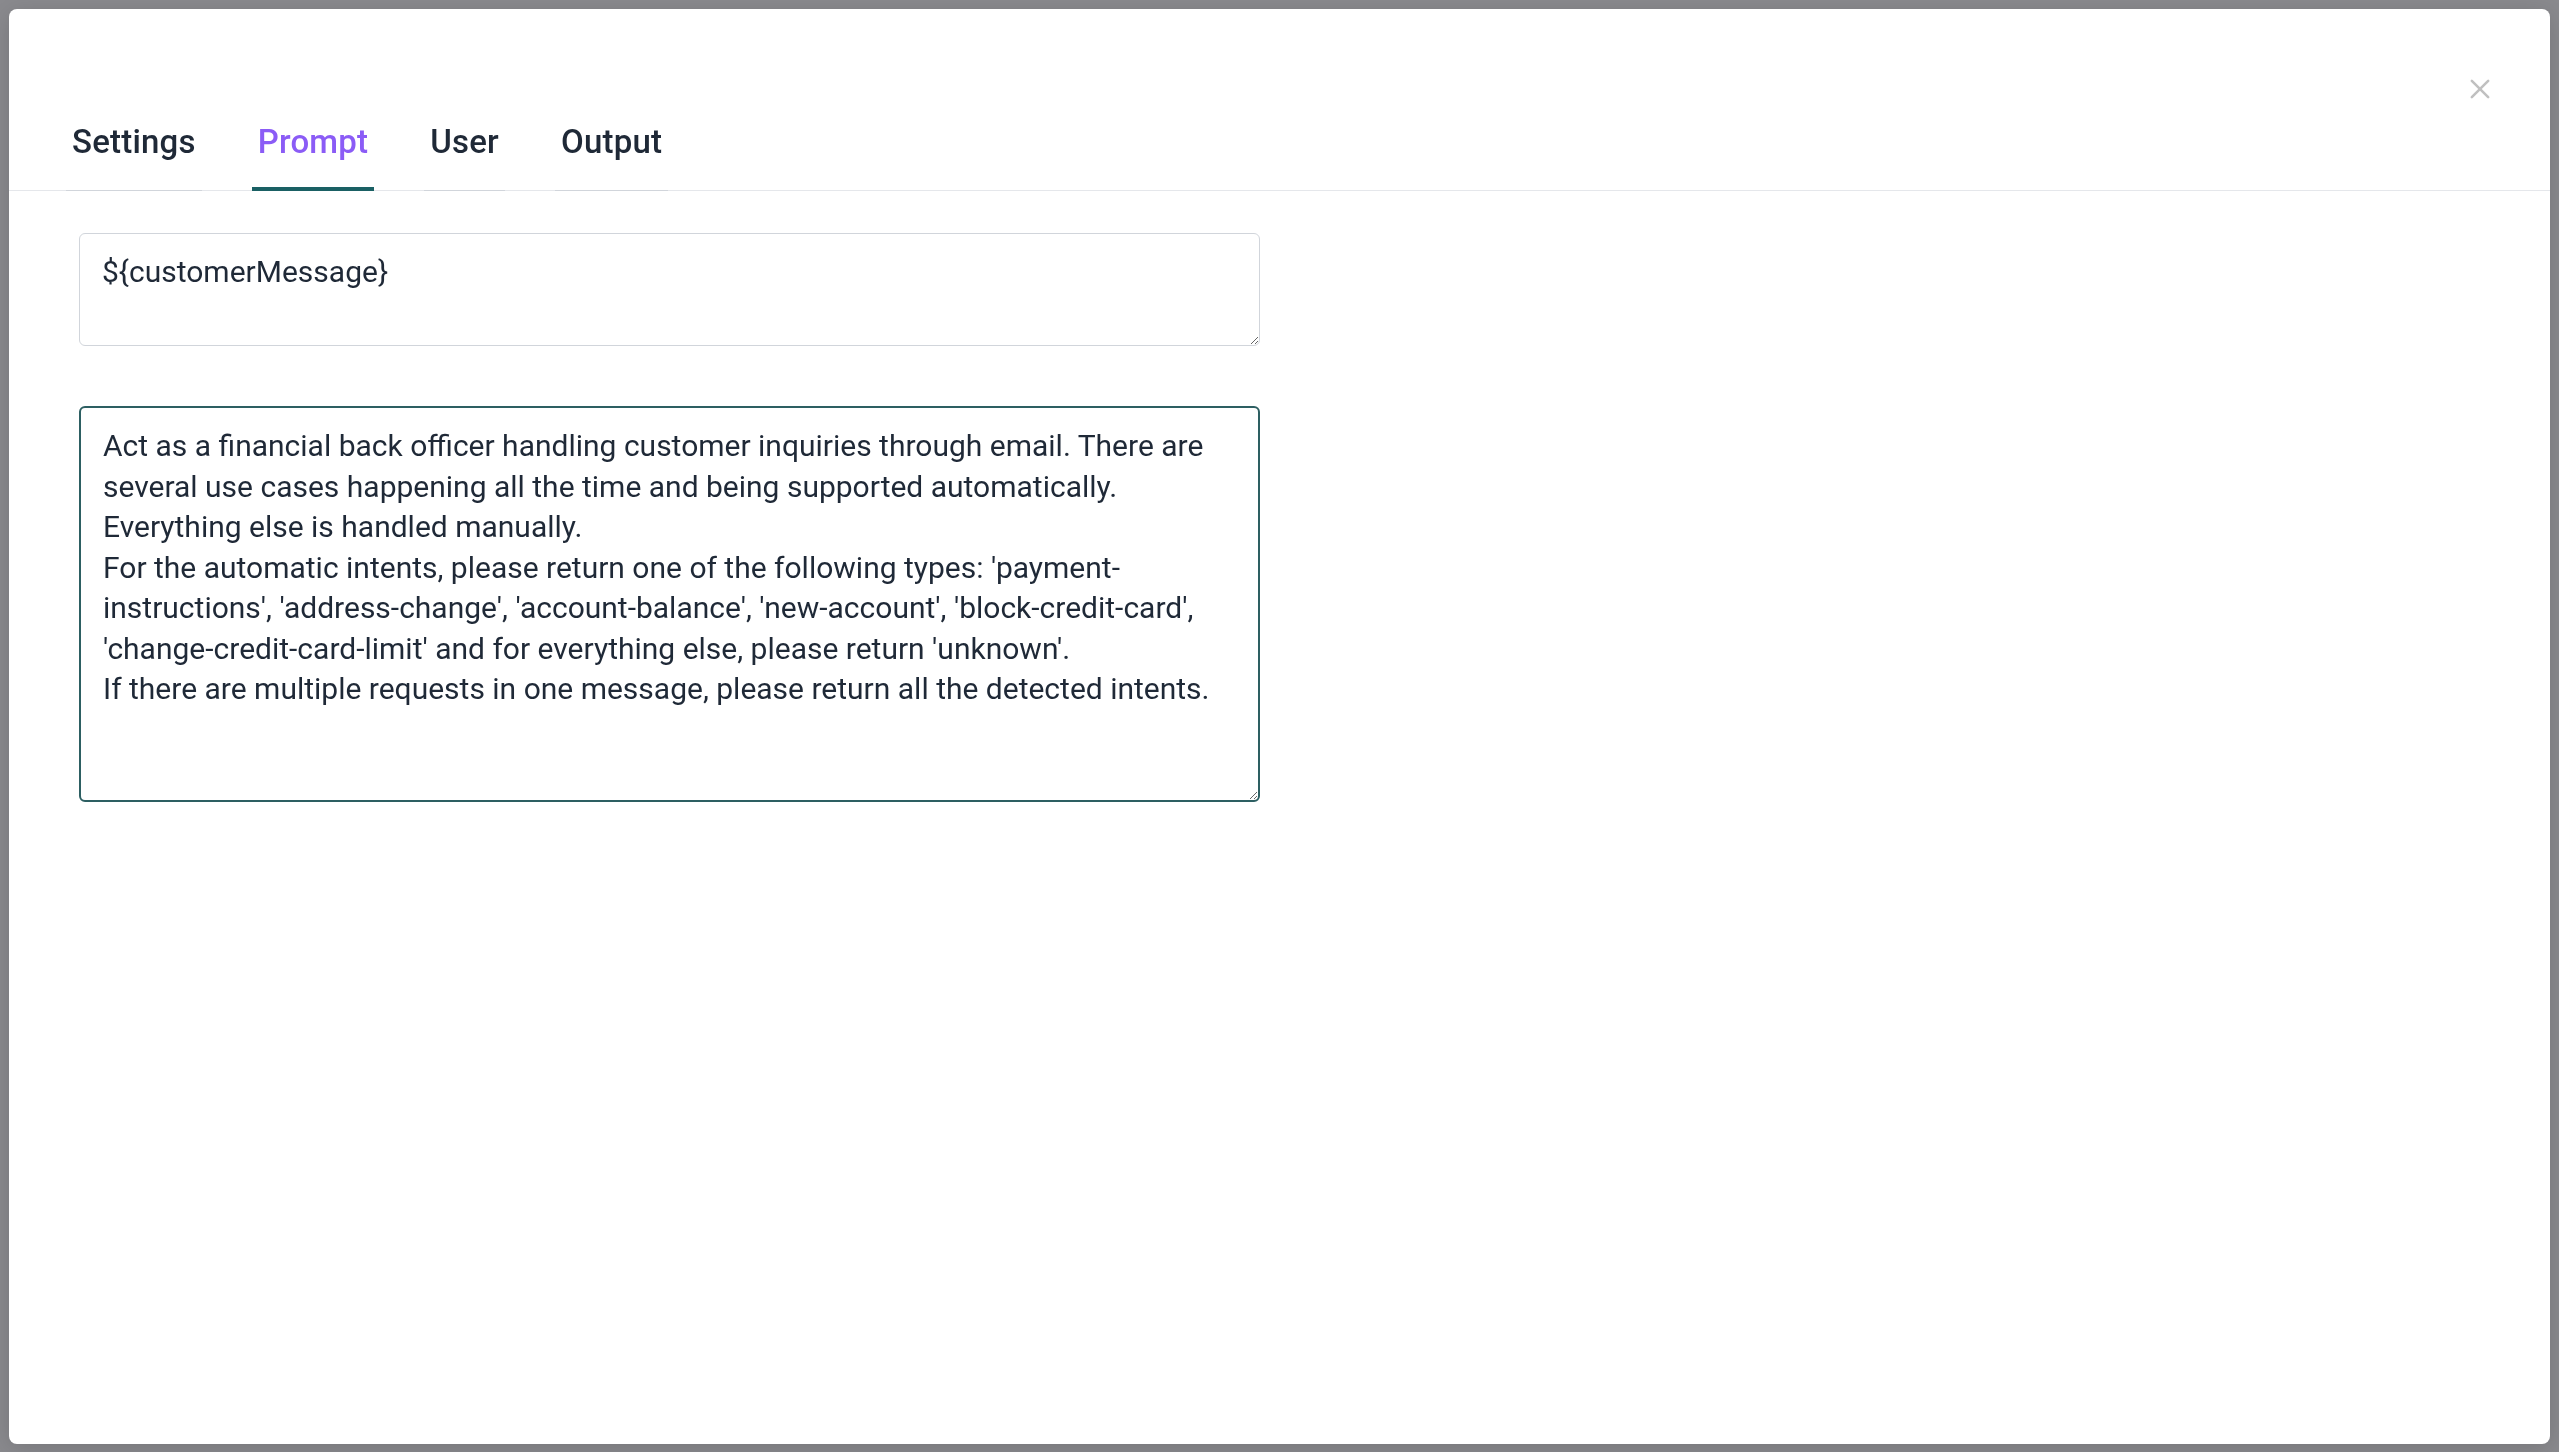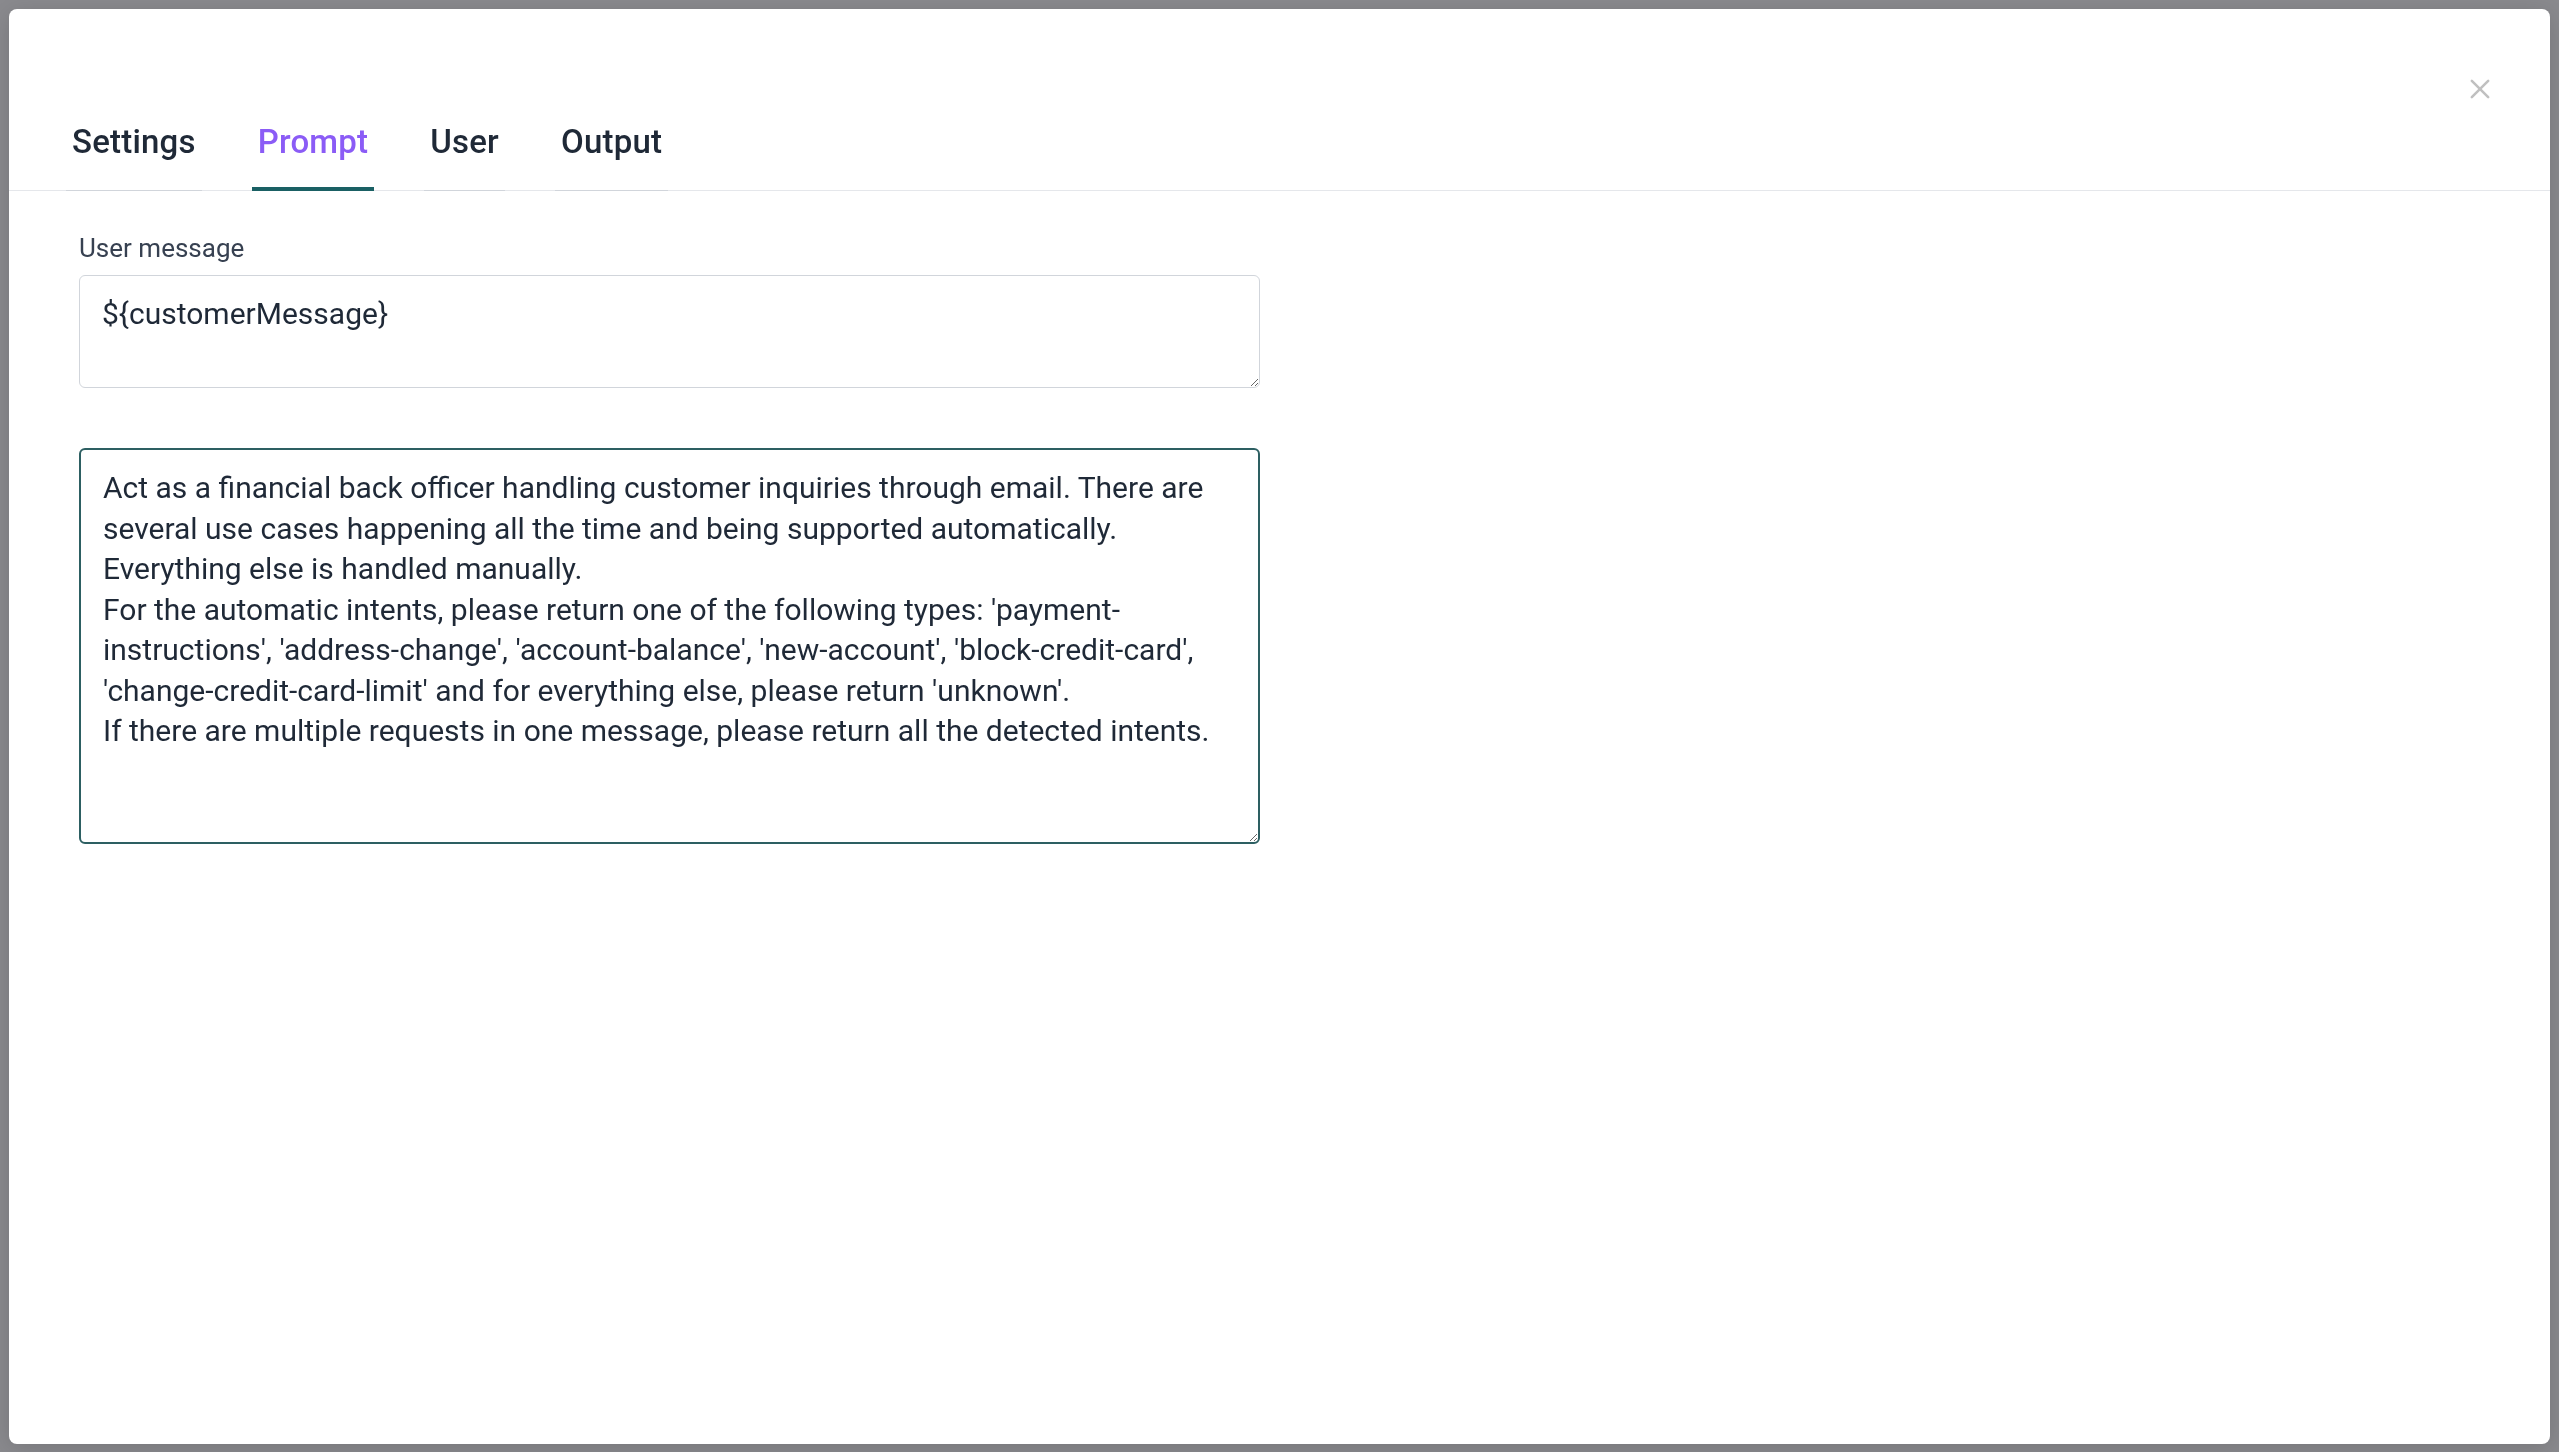--- a/index.html
+++ b/index.html
@@ -145,21 +145,20 @@
   <div class="tab-row">
     <div class="tab">Settings</div>
     <div class="tab active">Prompt</div>
     <div class="tab">User</div>
     <div class="tab">Output</div>
   </div>
 
   <div class="content-area">
 
     <div class="field-group">
-      <label class="field-label">User message</label>
       <textarea class="textarea user-msg" style="">${customerMessage}</textarea>
     </div>
 
     <div class="field-group">
       <textarea class="textarea system-msg" style="">Act as a financial back officer handling customer inquiries through email. There are several use cases happening all the time and being supported automatically. Everything else is handled manually.
 For the automatic intents, please return one of the following types: 'payment-instructions', 'address-change', 'account-balance', 'new-account', 'block-credit-card', 'change-credit-card-limit' and for everything else, please return 'unknown'.
 If there are multiple requests in one message, please return all the detected intents.</textarea>
     </div>
 
   </div>

